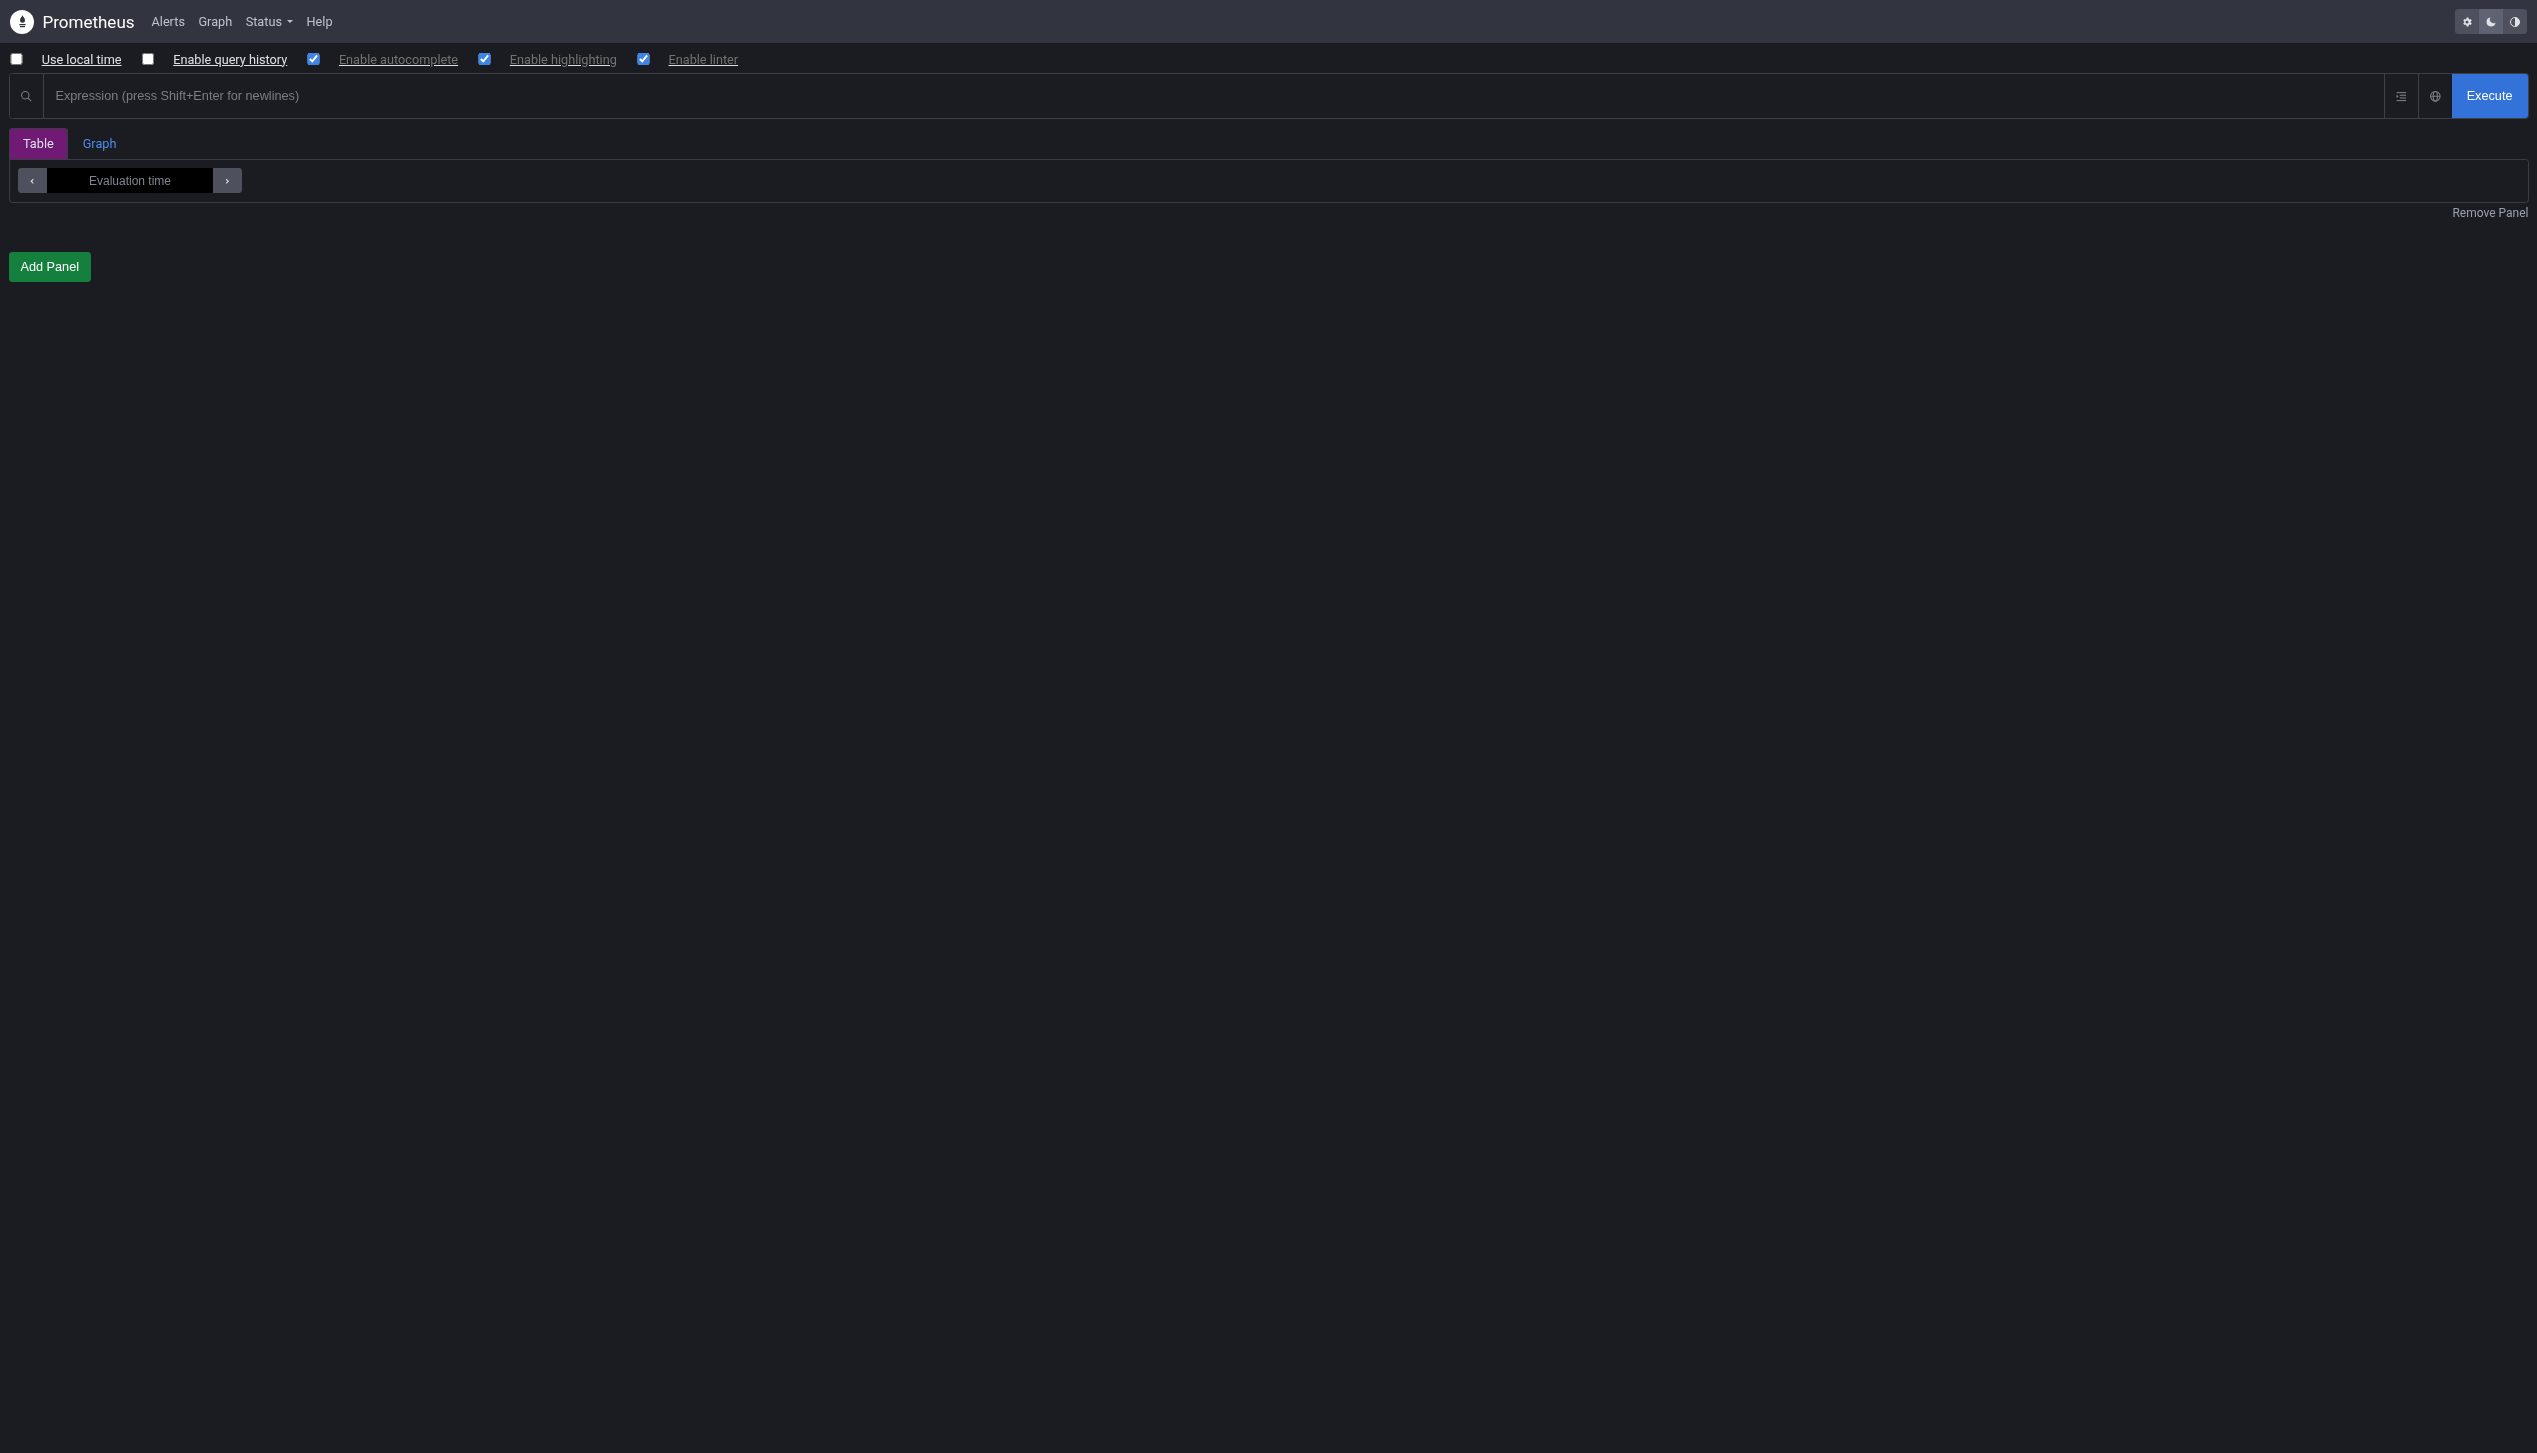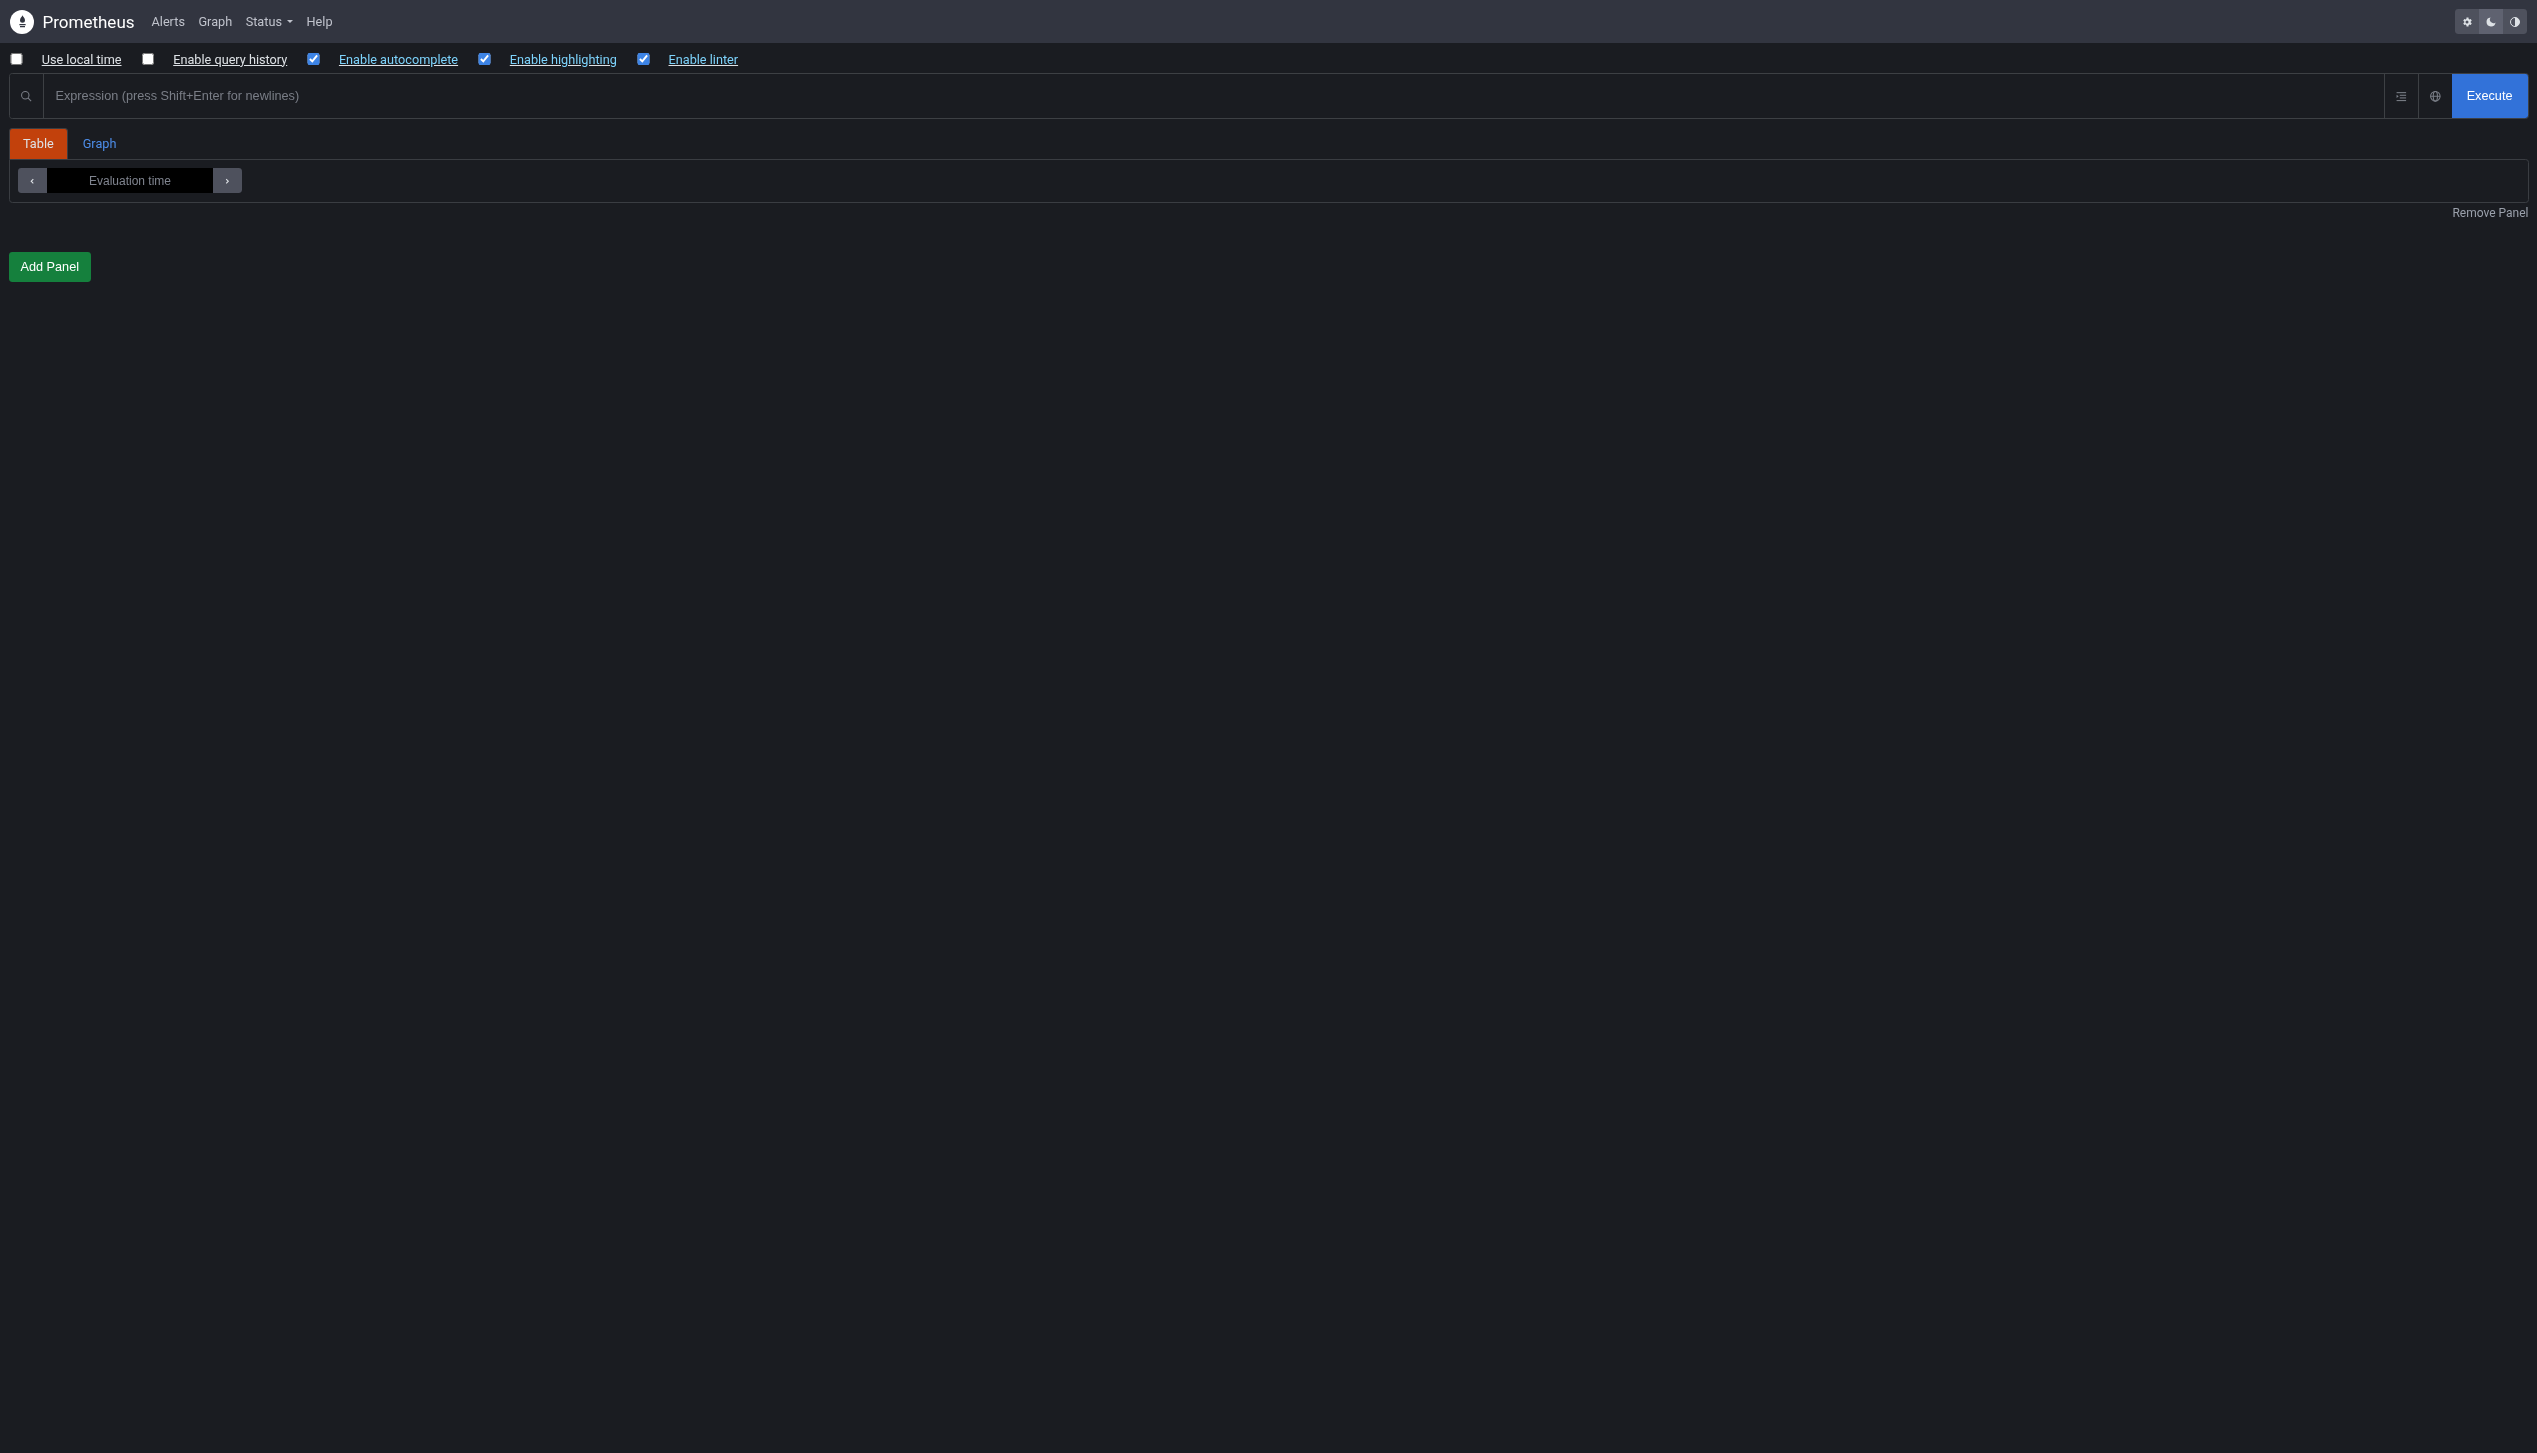--- a/index.html
+++ b/index.html
@@ -65,21 +65,21 @@
     .theme-btn.active { background: #5f6270; }
     .options-bar {
       padding: 8.5px 10px 6.8px 10px;
       display: flex;
       gap: 20px;
       align-items: center;
       flex-wrap: wrap;
     }
     .optcheck { display: flex; align-items: center; gap: 19px; font-size: 12.7px; text-decoration: underline; }
     .optcheck input { width: 12.7px; height: 12.7px; cursor: pointer; accent-color: #3d84e6; }
-    .optcheck.linkstyle label { color: #7dd3fc; }
+    .optcheck.linkstyle label { color: #737373; }
     .optcheck label { cursor: pointer; color: #dee2e6; }
     .expr-row {
       display: flex;
       margin: 0 8.5px;
       border: 0.8px solid #3d4044;
       border-radius: 3.4px;
       overflow: hidden;
       height: 46px;
     }
     .expr-icon-btn {
@@ -118,21 +118,21 @@
       padding: 7.6px 13.5px;
       border: 0.8px solid #3a3d42;
       border-bottom: none;
       border-radius: 3.4px 3.4px 0 0;
       cursor: pointer;
       font-size: 12.7px;
       background: transparent;
       color: #4d8de9;
     }
     .tab.active {
-      background: #c2410c;
+      background: #701a75;
       color: #dee2e6;
       border-color: #3a3d42;
       position: relative;
     }
     .tab:not(.active) { border-color: transparent; }
     .tab-content {
       border: 0.8px solid #3a3d42;
       margin: 0 8.5px;
       border-radius: 0 3.4px 3.4px 3.4px;
       padding: 8.5px;

